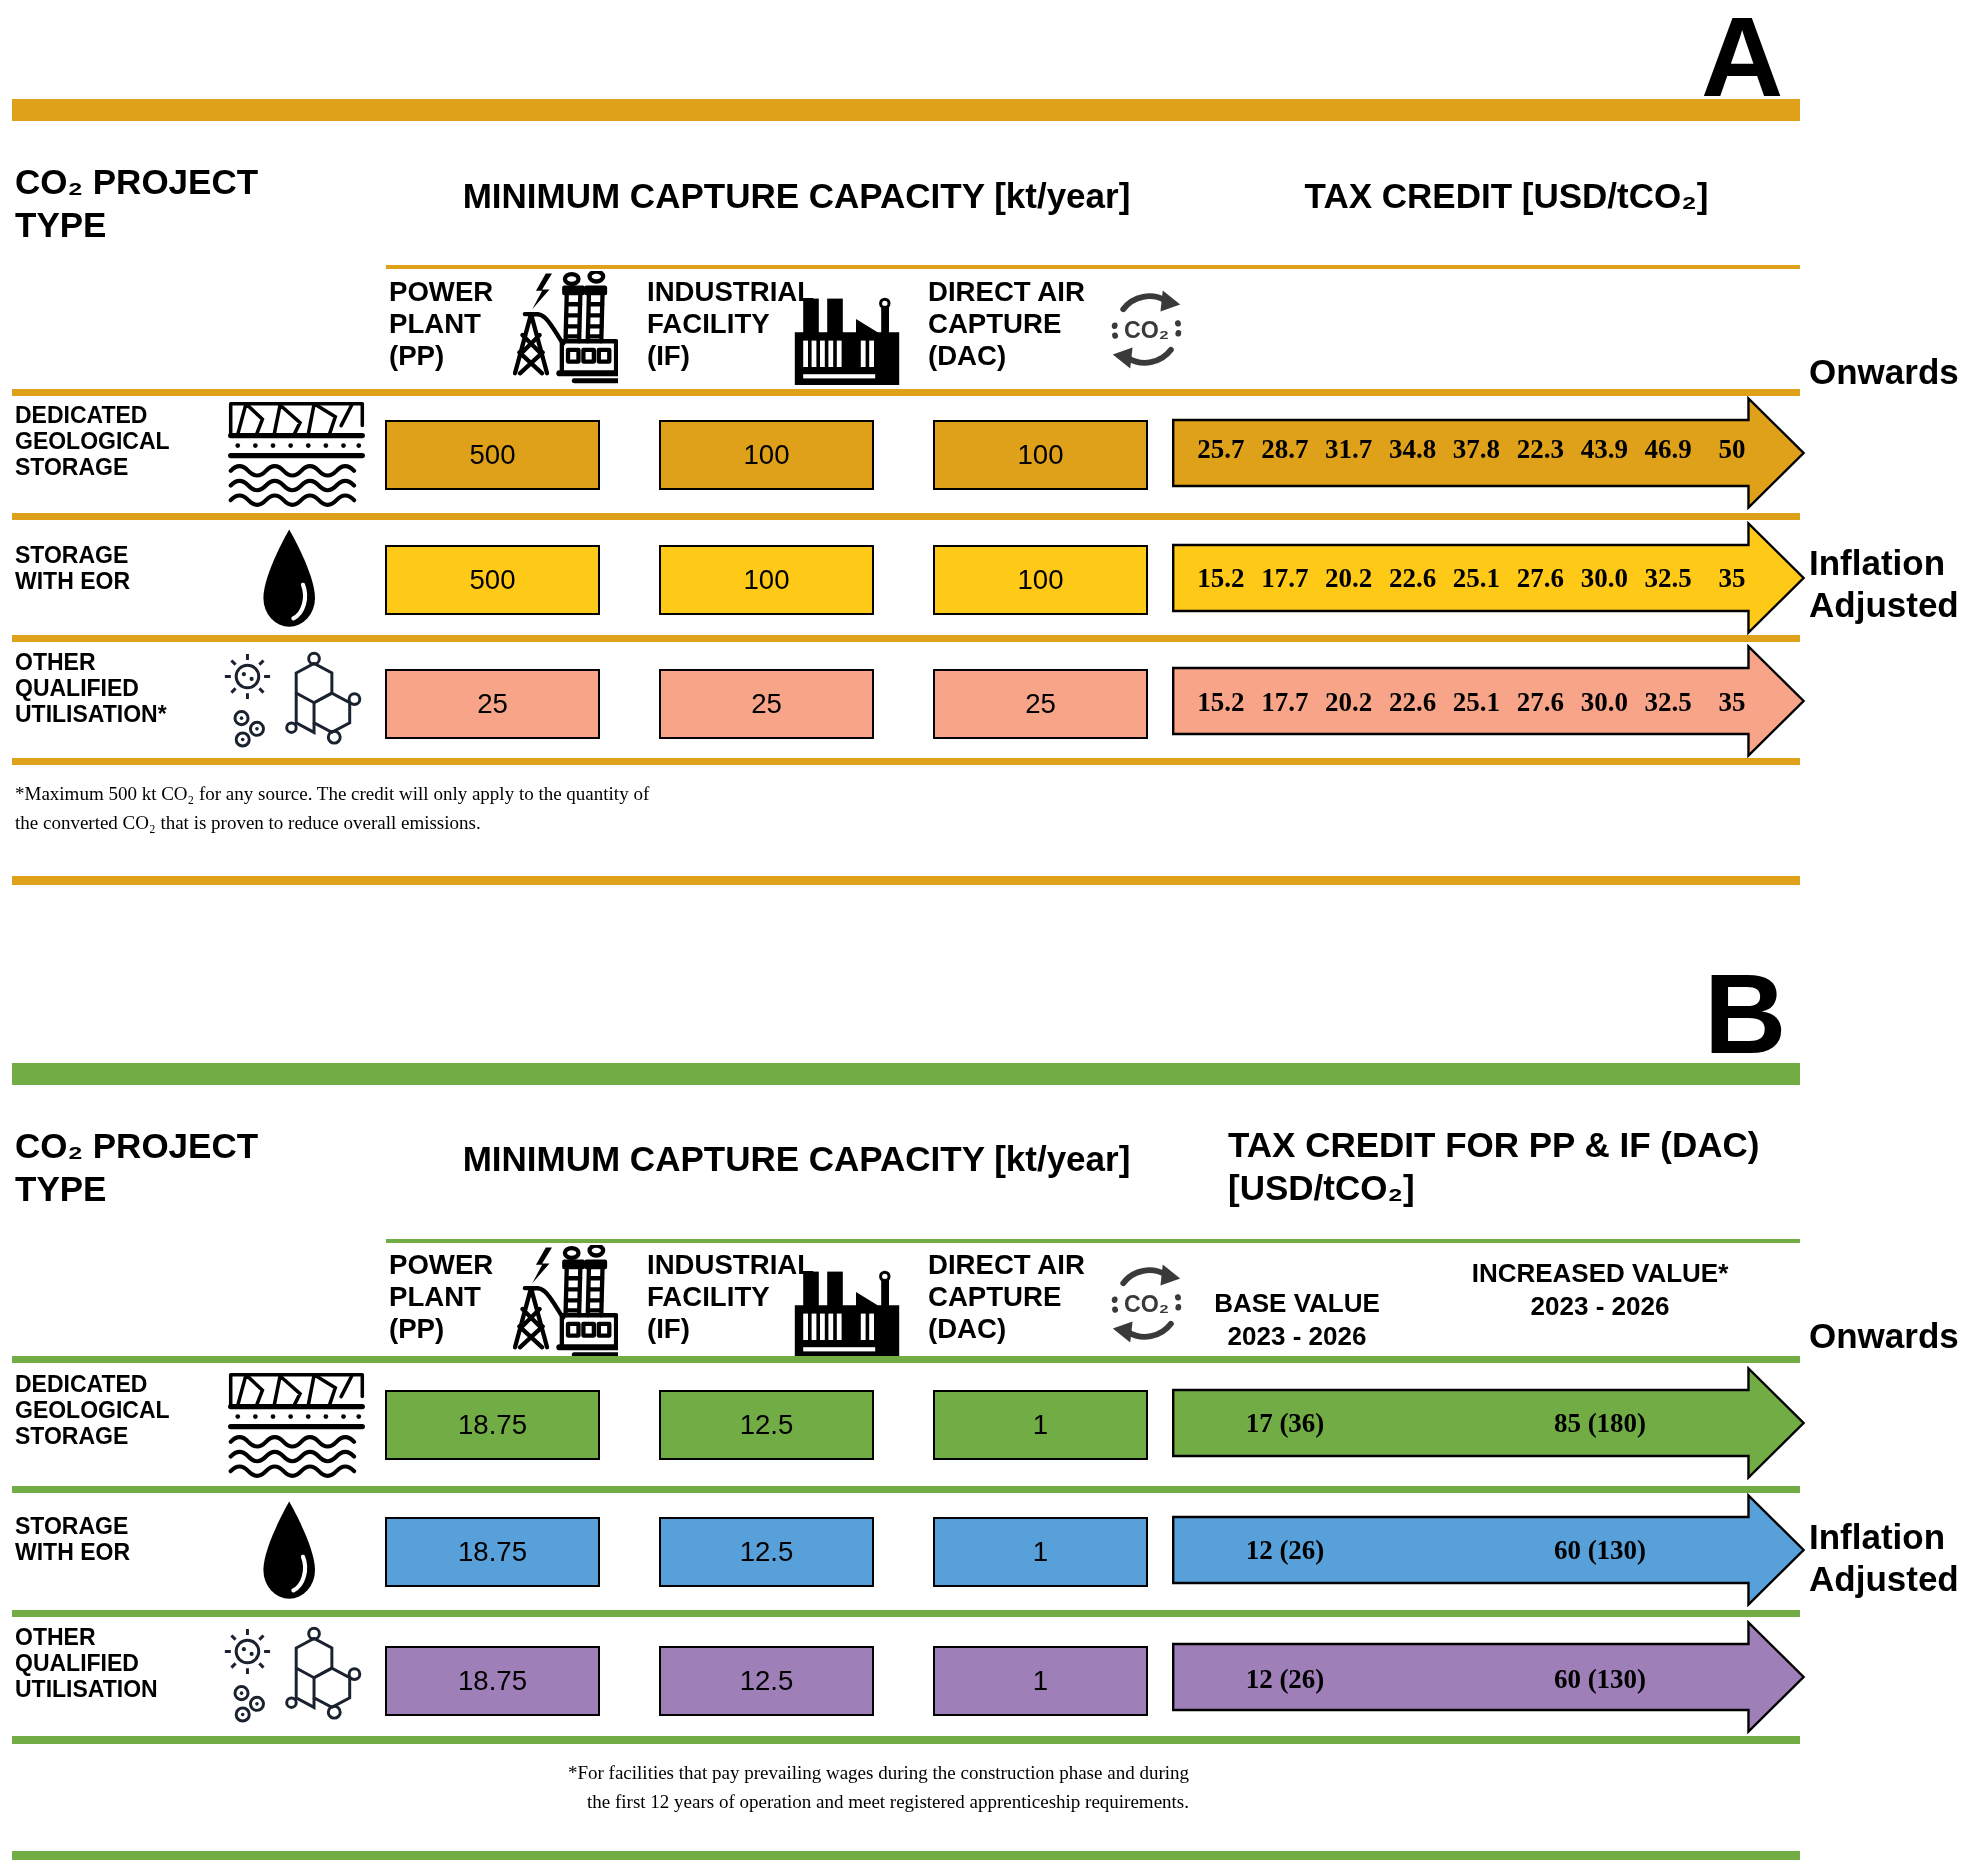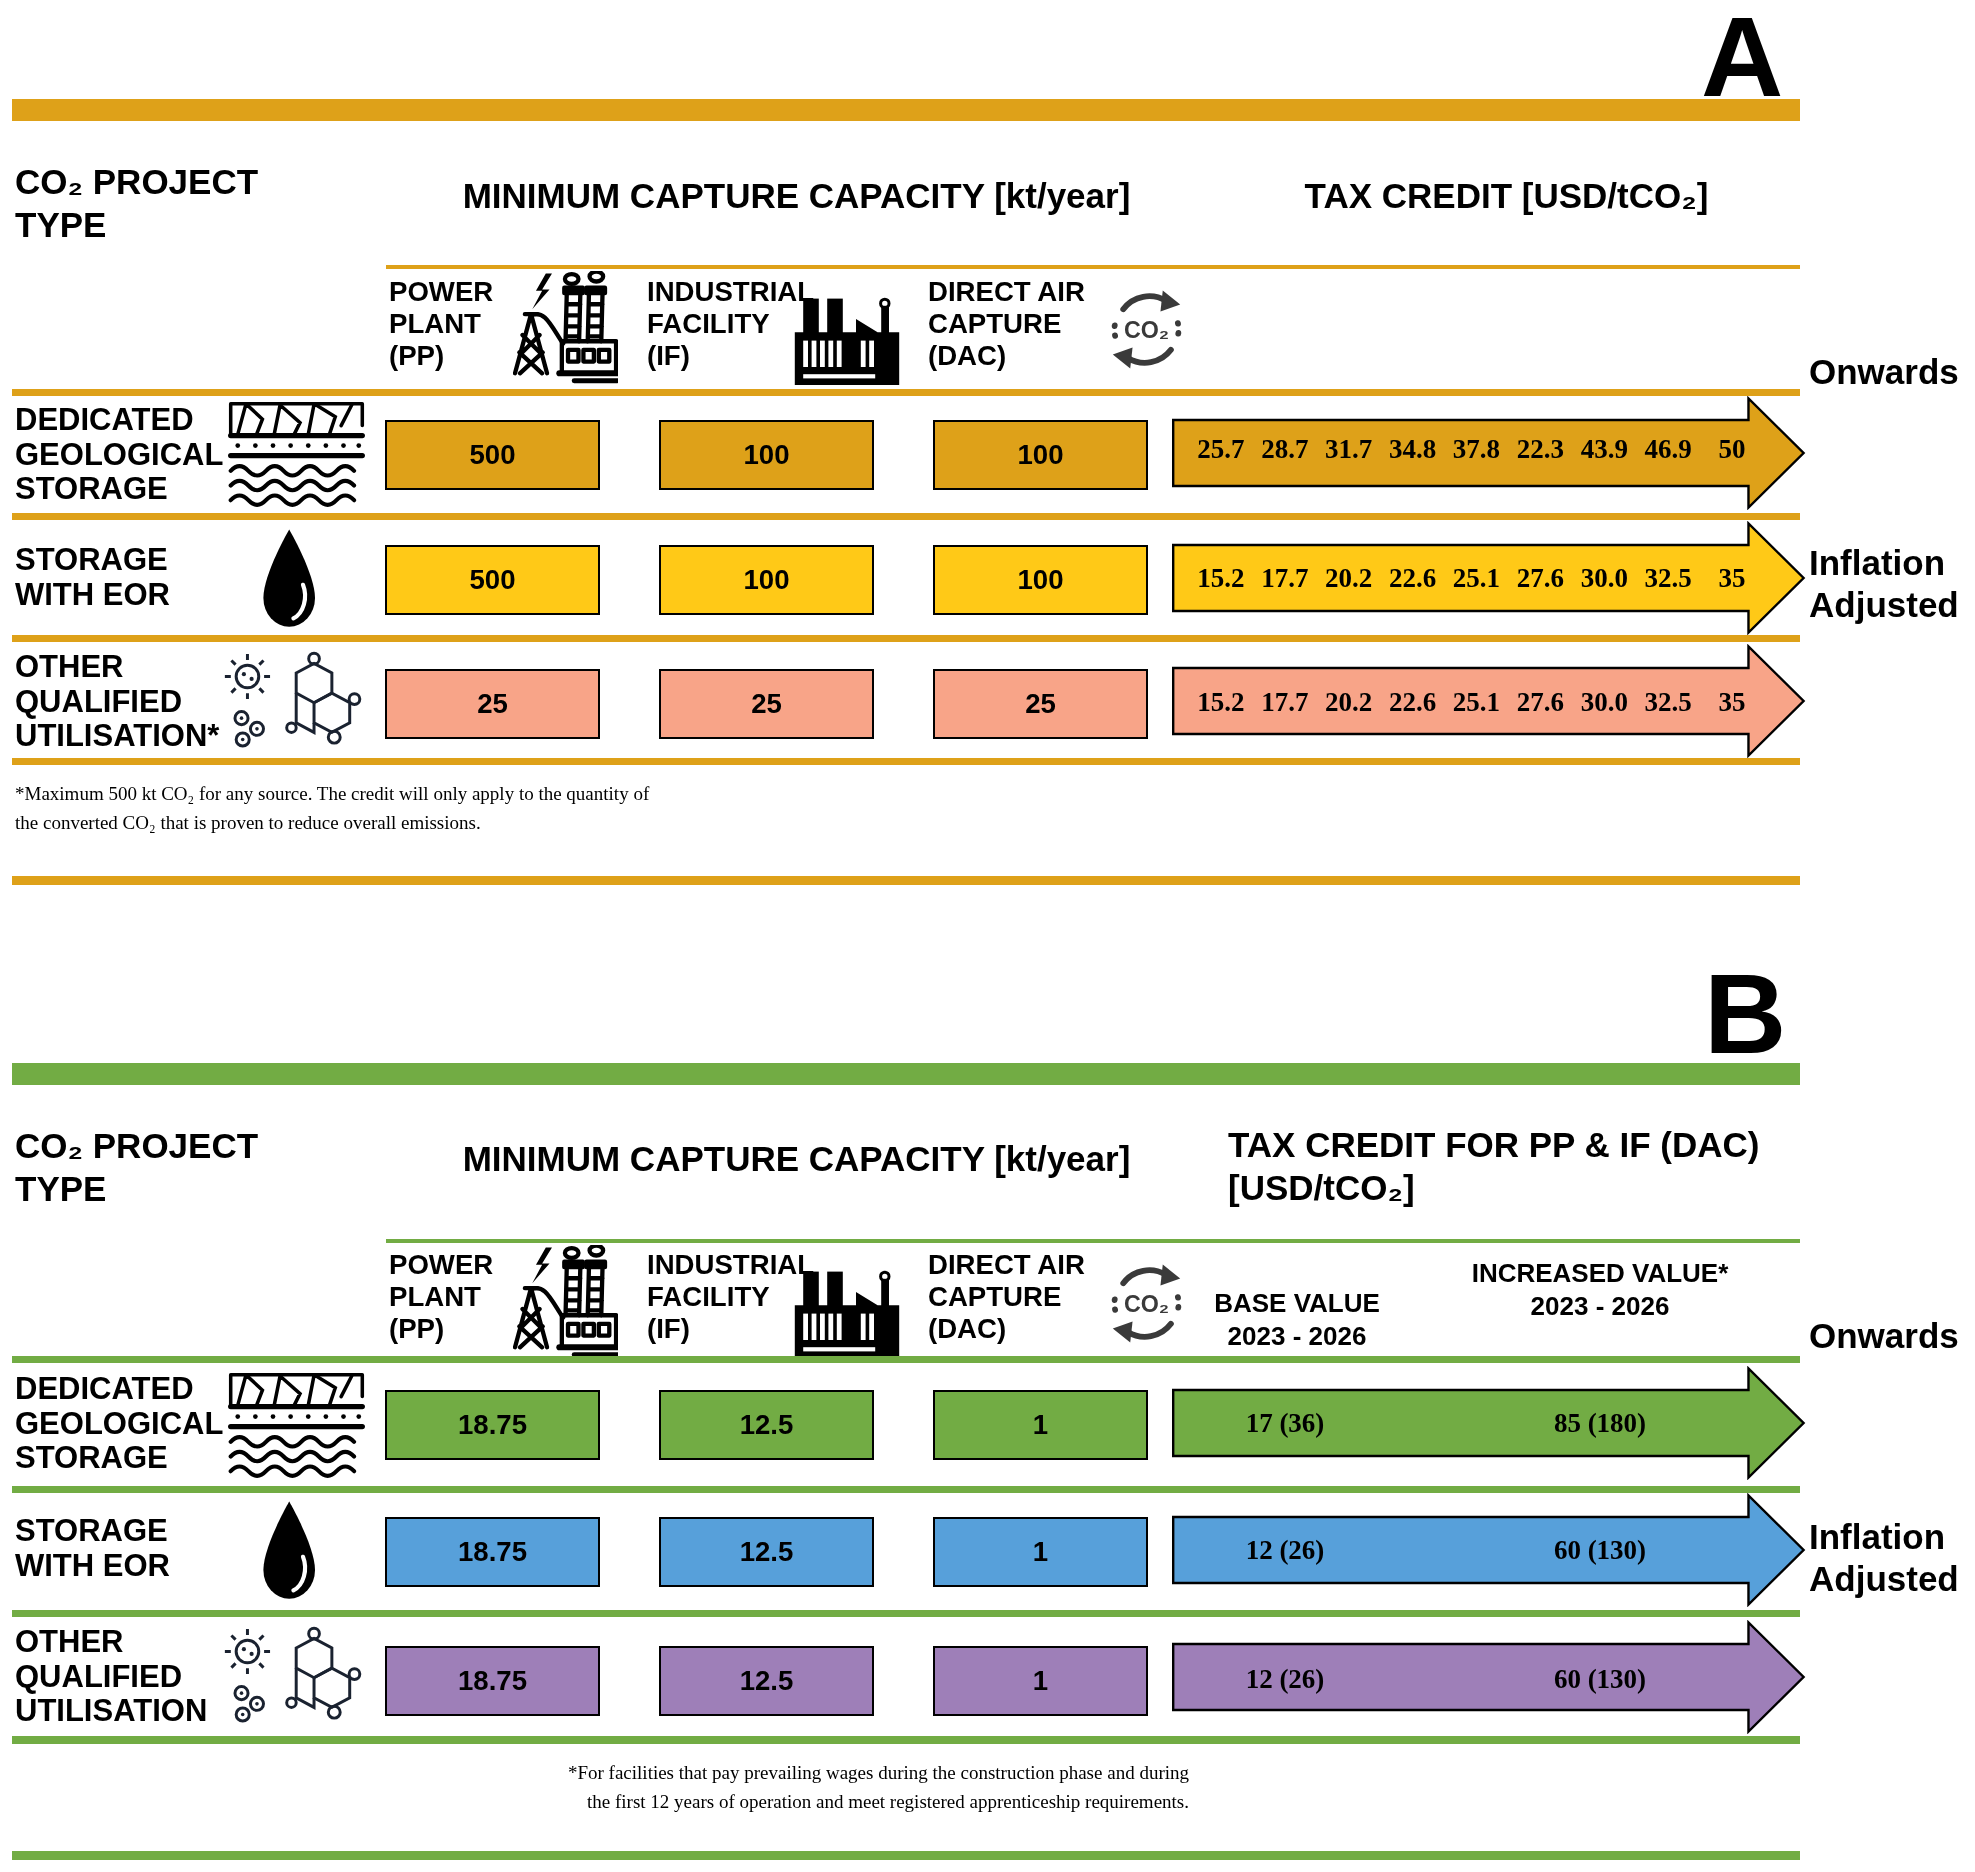--- a/index.html
+++ b/index.html
@@ -3,23 +3,23 @@
 <meta charset="utf-8">
 <style>
   html,body{margin:0;padding:0;background:#fff;}
   #canvas{position:relative;width:1975px;height:1873px;background:#fff;overflow:hidden;
           font-family:"Liberation Sans",sans-serif;color:#000;}
   .bar{position:absolute;}
   .letter{position:absolute;font-weight:700;font-size:114px;line-height:1;}
   .h1{position:absolute;font-weight:700;font-size:35px;line-height:1.22;white-space:pre-line;}
   .center{text-align:center;}
   .subhdr{position:absolute;font-weight:700;font-size:27.6px;line-height:1.16;white-space:pre-line;}
-  .rowlabel{position:absolute;font-weight:700;font-size:31px;line-height:1.12;white-space:pre-line;}
+  .rowlabel{position:absolute;font-weight:700;font-size:23px;line-height:1.12;white-space:pre-line;}
   .box{position:absolute;border:2.4px solid #000;display:flex;align-items:center;justify-content:center;
-       font-weight:700;font-size:27.6px;}
+       font-weight:400;font-size:27.6px;}
   .years{position:absolute;display:grid;grid-template-columns:repeat(9,1fr);font-weight:700;
          font-size:27.6px;text-align:center;align-items:end;}
   .avals{position:absolute;display:grid;grid-template-columns:repeat(9,1fr);align-items:center;
          text-align:center;font-family:"Liberation Serif",serif;font-weight:700;font-size:27px;}
   .bval{position:absolute;display:flex;align-items:center;justify-content:center;
         font-family:"Liberation Serif",serif;font-weight:700;font-size:27px;}
   .valhdr{position:absolute;font-weight:700;font-size:26px;line-height:1.25;white-space:pre-line;text-align:center;}
   .sidebold{position:absolute;font-weight:700;font-size:35px;line-height:1.2;white-space:pre-line;}
   .foot{position:absolute;font-family:"Liberation Serif",serif;font-size:19px;line-height:1.55;white-space:pre-line;}
   svg.icon{position:absolute;}

